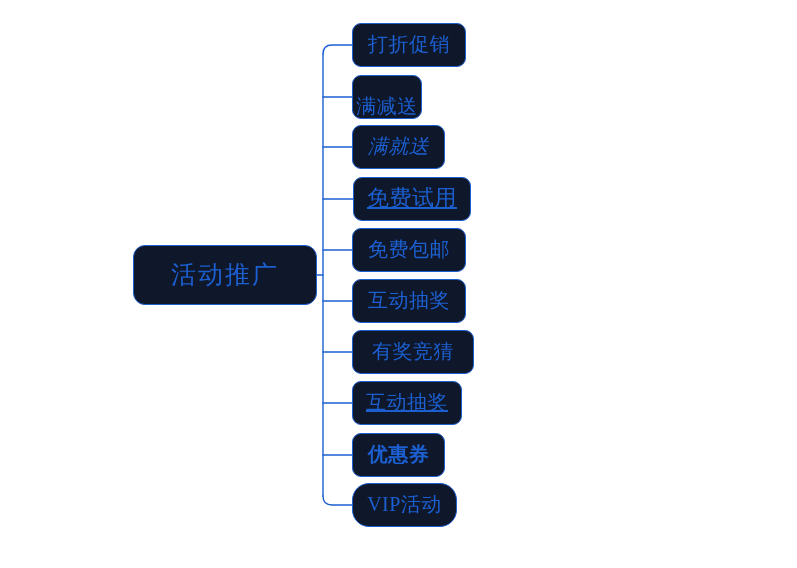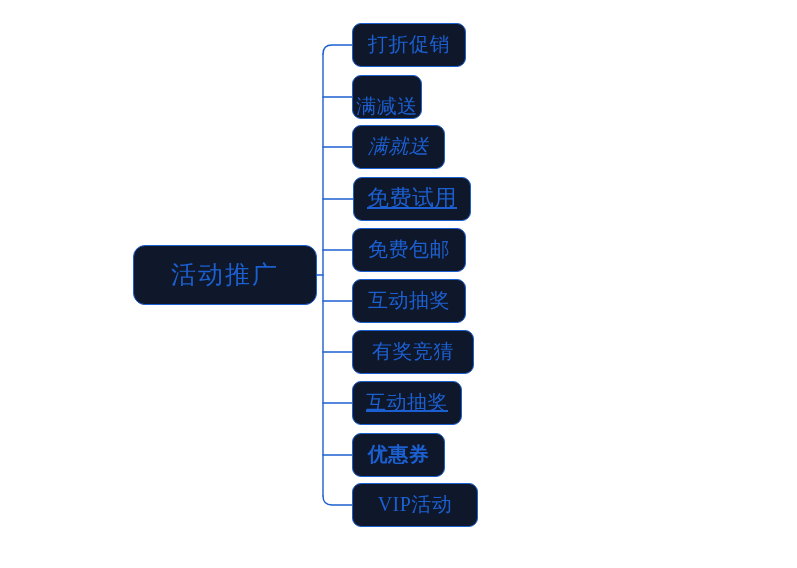--- a/index.html
+++ b/index.html
@@ -108,18 +108,18 @@
       </div>
       <div class="node child" style="left: 352px; top: 330px; width: 122px; height: 44px;">
         <span class="label">有奖竞猜</span>
       </div>
       <div class="node child" style="left: 352px; top: 381px; width: 110px; height: 44px; text-decoration: underline;">
         <span class="label">互动抽奖</span>
       </div>
       <div class="node child" style="left: 352px; top: 433px; width: 93px; height: 44px; font-weight: bold;">
         <span class="label">优惠券</span>
       </div>
-      <div class="node child vip" style="left: 352px; top: 483px; width: 126px; height: 44px;">
+      <div class="node child vip" style="left: 352px; top: 483px; width: 105px; height: 44px; border-radius: 17px;">
         <span class="label">VIP活动</span>
       </div>
     </div>
 
 </div>
 
 </body></html>

